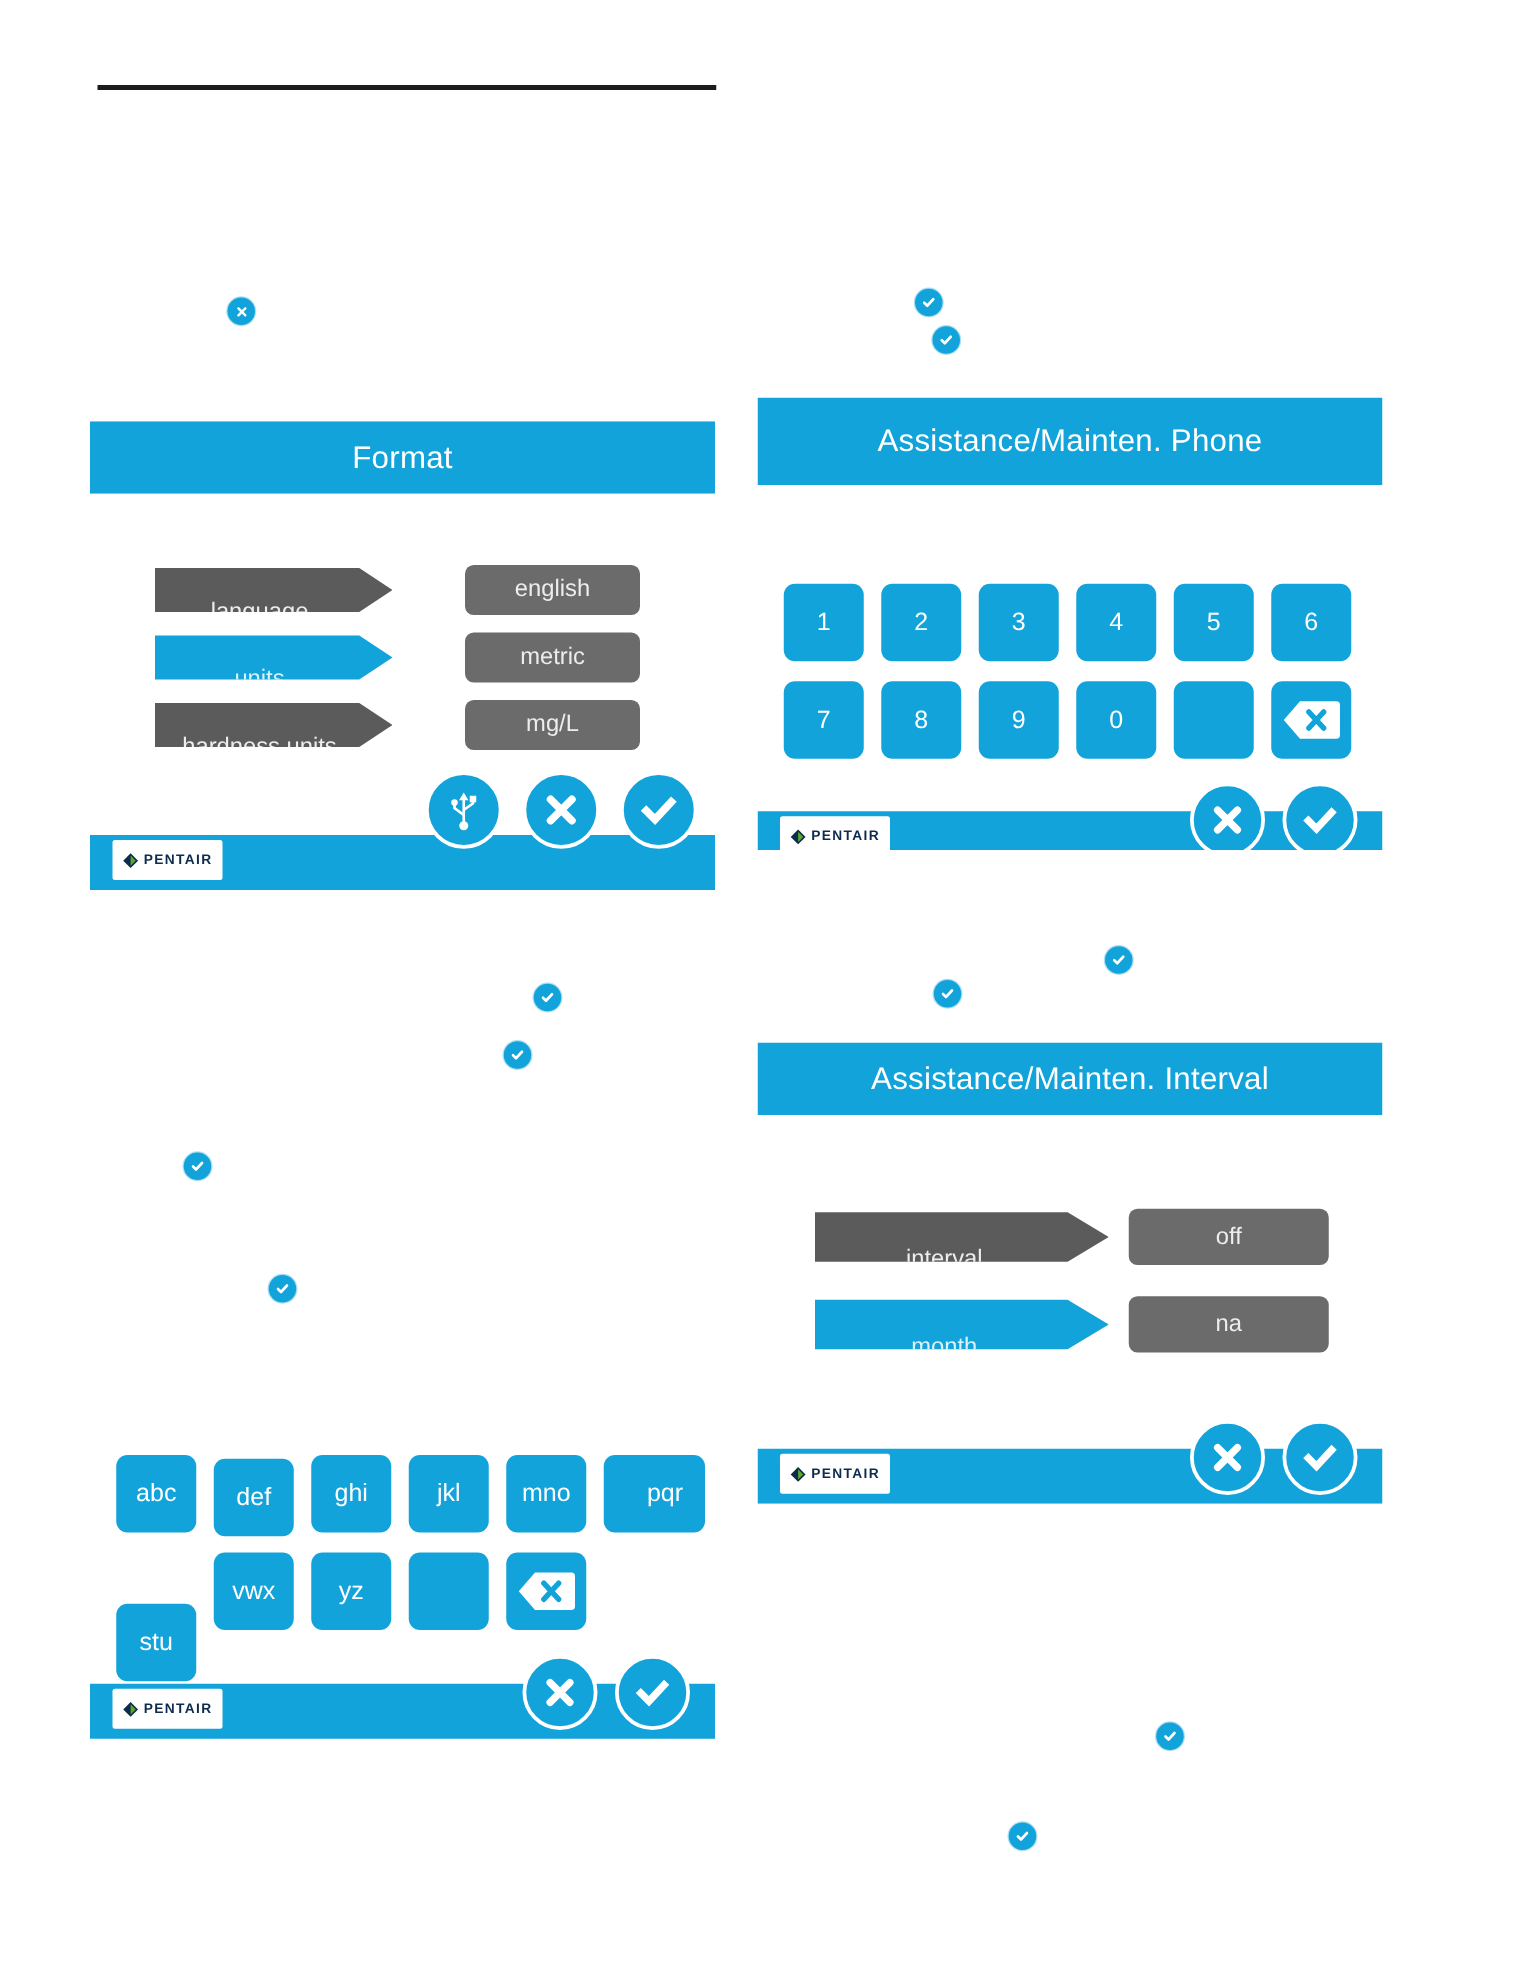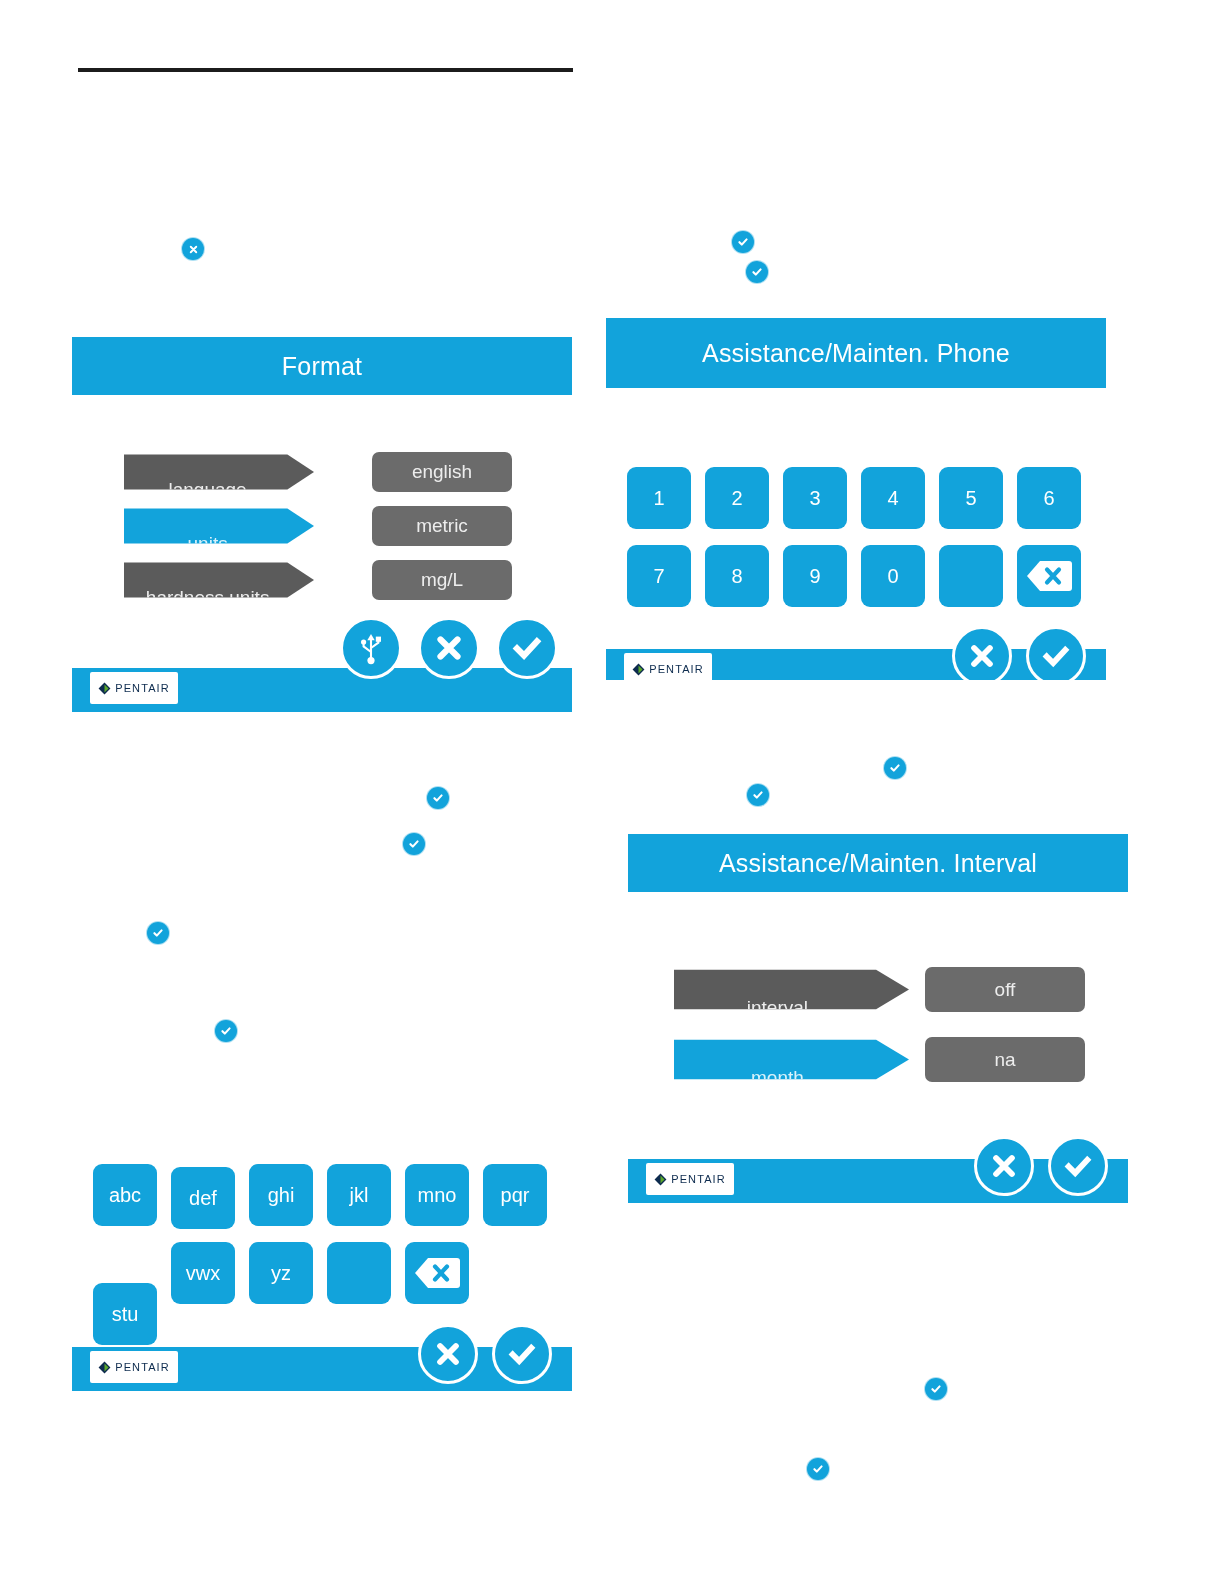--- a/index.html
+++ b/index.html
@@ -85,21 +85,21 @@
     background: #ffffff;
     border-radius: 2px;
     display: flex;
     align-items: center;
     justify-content: center;
     gap: 4px;
   }
   .logo-diamond { width: 13px; height: 13px; display: block; }
   .logo-word {
     font-size: 11px;
-    font-weight: 400;
+    font-weight: 700;
     letter-spacing: 1.1px;
     color: #0d2b4e;
     font-family: "Liberation Sans", sans-serif;
   }
 
   .fbtn {
     position: absolute;
     border-radius: 50%;
     background: #12a3db;
     border: 3px solid #ffffff;
@@ -147,21 +147,21 @@
     color: #ffffff;
     font-size: 20px;
   }
   .key.blank { color: transparent; }
   .key .bsp { display: block; }
 
   
   #panel-format    { left: 72px;  top: 337px;  width: 500px; height: 375px; }
   #panel-phone     { left: 606px; top: 318px;  width: 500px; height: 362px; }
   #panel-name      { left: 72px;  top: 1085px; width: 500px; height: 363px; }
-  #panel-interval  { left: 628px; top: 834px;  width: 500px; height: 369px; }
+  #panel-interval  { left: 606px; top: 834px;  width: 500px; height: 369px; }
 </style>
 </head>
 <body>
 
 <div class="abs top-rule"></div>
 
 <div id="markers-layer">
     <div class="abs marker" style="left: 182px; top: 238px;">
       <svg width="11" height="11" viewBox="0 0 12 12">
         <path d="M3 3 L9 9 M9 3 L3 9" stroke="#fff" stroke-width="2.1" stroke-linecap="round"></path>
@@ -325,21 +325,21 @@
 </div>
 
 <div class="abs panel" id="panel-name">
   <div class="panel-body" style="height:306px">
 
     <div class="key" style="left:21px;  top:79px; width:64px; height:62px;">abc</div>
     <div class="key" style="left:99px;  top:82px; width:64px; height:62px;">def</div>
     <div class="key" style="left:177px; top:79px; width:64px; height:62px;">ghi</div>
     <div class="key" style="left:255px; top:79px; width:64px; height:62px;">jkl</div>
     <div class="key" style="left:333px; top:79px; width:64px; height:62px;">mno</div>
-    <div class="key" style="left:411px; top:79px; width:64px; height:62px;">pqr</div>
+    <div class="key" style="left:411px; top:79px; width:64px; height:62px;padding-left:17px;">pqr</div>
 
     <div class="key" style="left:21px;  top:157px; width:64px; height:62px;margin-top:41px;">stu</div>
     <div class="key" style="left:99px;  top:157px; width:64px; height:62px;">vwx</div>
     <div class="key" style="left:177px; top:157px; width:64px; height:62px;">yz</div>
     <div class="key blank" style="left:255px; top:157px; width:64px; height:62px;"></div>
     <div class="key" style="left:333px; top:157px; width:64px; height:62px;">
       <svg class="bsp" width="46" height="32" viewBox="0 0 46 32">
         <path d="M14 1 H43 A3 3 0 0 1 46 4 V28 A3 3 0 0 1 43 31 H14 L1 16 Z" fill="#ffffff"></path>
         <path d="M21 9.5 L33 22.5 M33 9.5 L21 22.5" stroke="#12a3db" stroke-width="4.2" stroke-linecap="round"></path>
       </svg>

